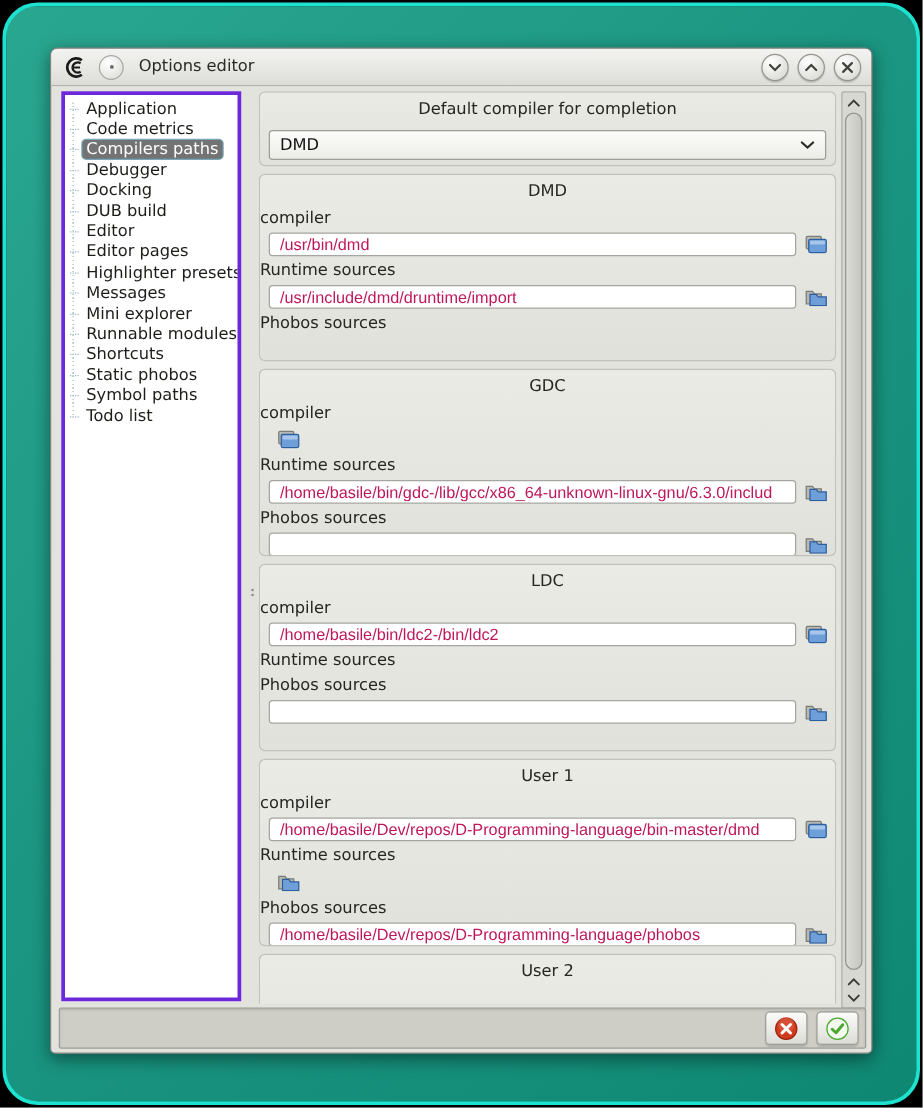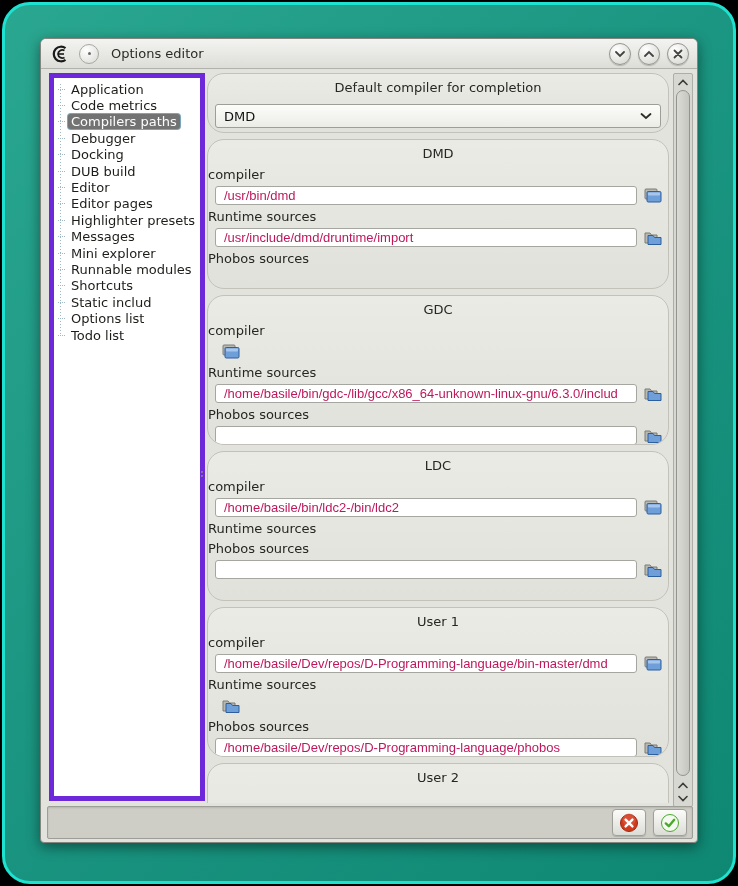--- a/index.html
+++ b/index.html
@@ -27,40 +27,40 @@
                  border:1px solid #a8a8a2; display:flex; align-items:center; justify-content:center; }
   .menu-circle .dot { width:3px; height:3px; border-radius:50%; background:#6a6a64; }
   .title-text { margin-left:12px; font-size:13px; color:#2b2b28; }
   .tb-spacer { flex:1; }
   .winbtn { width:22px; height:22px; border-radius:50%; margin-left:7px;
             background:radial-gradient(circle at 35% 28%,#ffffff,#d2d2cd);
             border:1px solid #96968f; display:flex; align-items:center; justify-content:center;
             box-shadow:0 1px 1px rgba(0,0,0,.2); }
 
   
-  .sidebar { position:absolute; left:8px; top:34px; width:156px; height:728px;
-             background:#fff; border:5px solid #6d28d9; overflow:hidden; }
+  .sidebar { position:absolute; left:8px; top:34px; width:144px; height:728px;
+             background:#fff; border:3px solid #6d28d9; overflow:hidden; }
   .tree { position:relative; padding:3px 0 0 3px; }
   .tree-vline { position:absolute; left:6px; top:6px; width:1px; height:252px;
                 background:repeating-linear-gradient(to bottom,#9fb8c6 0 1px,transparent 1px 3px); }
   .tree-row { display:flex; align-items:center; height:16.4px; white-space:nowrap; }
   .guide { width:7px; height:1px; border-top:1px dotted #9fb8c6; margin:0 3px 0 1px; flex:none; }
   .tree-label { font-size:13px; color:#1d1d1a; padding:0 3px; line-height:15px; }
   .tree-label.sel { background:#737373; color:#fdfdfd; border-radius:3px;
                     box-shadow:0 0 0 1px #78a6ba; }
 
   
   .splitter { position:absolute; left:156px; top:34px; width:10px; height:728px; }
   .grip { position:absolute; left:3px; top:396px; width:4px; text-align:center; }
   .grip i { display:block; width:2px; height:2px; border-radius:50%; background:#8a8a84; margin:2px auto; }
 
   
   .main { position:absolute; left:166px; top:34px; width:462px; height:730px; overflow:hidden; }
   .group { background:linear-gradient(#ebebe6,#e1e1dc); border:1px solid #c2c2ba;
-           border-radius:17px; margin-bottom:6px; overflow:hidden; }
+           border-radius:5px; margin-bottom:6px; overflow:hidden; }
   .group.first { height:60px; }
   .group.fields3 { height:150px; }
   .group-title { text-align:center; font-size:13px; color:#262622; padding-top:6px; height:24px; }
   .dropdown { margin:6px 7px 0; height:24px; border:1px solid #9e9e98; border-radius:3px;
               background:linear-gradient(#fcfcfa,#ececE7); display:flex; align-items:center;
               padding:0 8px; font-size:13px; color:#111; }
   .dropdown .dd-text { flex:1; }
   .field-label { text-align:left; font-size:13px; color:#262622; height:17px; margin-top:3px; }
   .field-row { display:flex; align-items:center; height:21px; padding:0 5px 0 7px; margin-top:1px; }
   .field-row input { flex:1; min-width:0; height:19px; border:1px solid #a6a6a0; border-radius:3px;
@@ -176,25 +176,25 @@
       <div class="tree-row">
           <span class="guide"></span>
           <span class="tree-label">Runnable modules</span>
         </div>
       <div class="tree-row">
           <span class="guide"></span>
           <span class="tree-label">Shortcuts</span>
         </div>
       <div class="tree-row">
           <span class="guide"></span>
-          <span class="tree-label">Static includ</span>
-        </div>
-      <div class="tree-row">
-          <span class="guide"></span>
-          <span class="tree-label">Options list</span>
+          <span class="tree-label">Static phobos</span>
+        </div>
+      <div class="tree-row">
+          <span class="guide"></span>
+          <span class="tree-label">Symbol paths</span>
         </div>
       <div class="tree-row">
           <span class="guide"></span>
           <span class="tree-label">Todo list</span>
         </div>
     </div>
   </div>
 
   <div class="splitter">
     <span class="grip">

